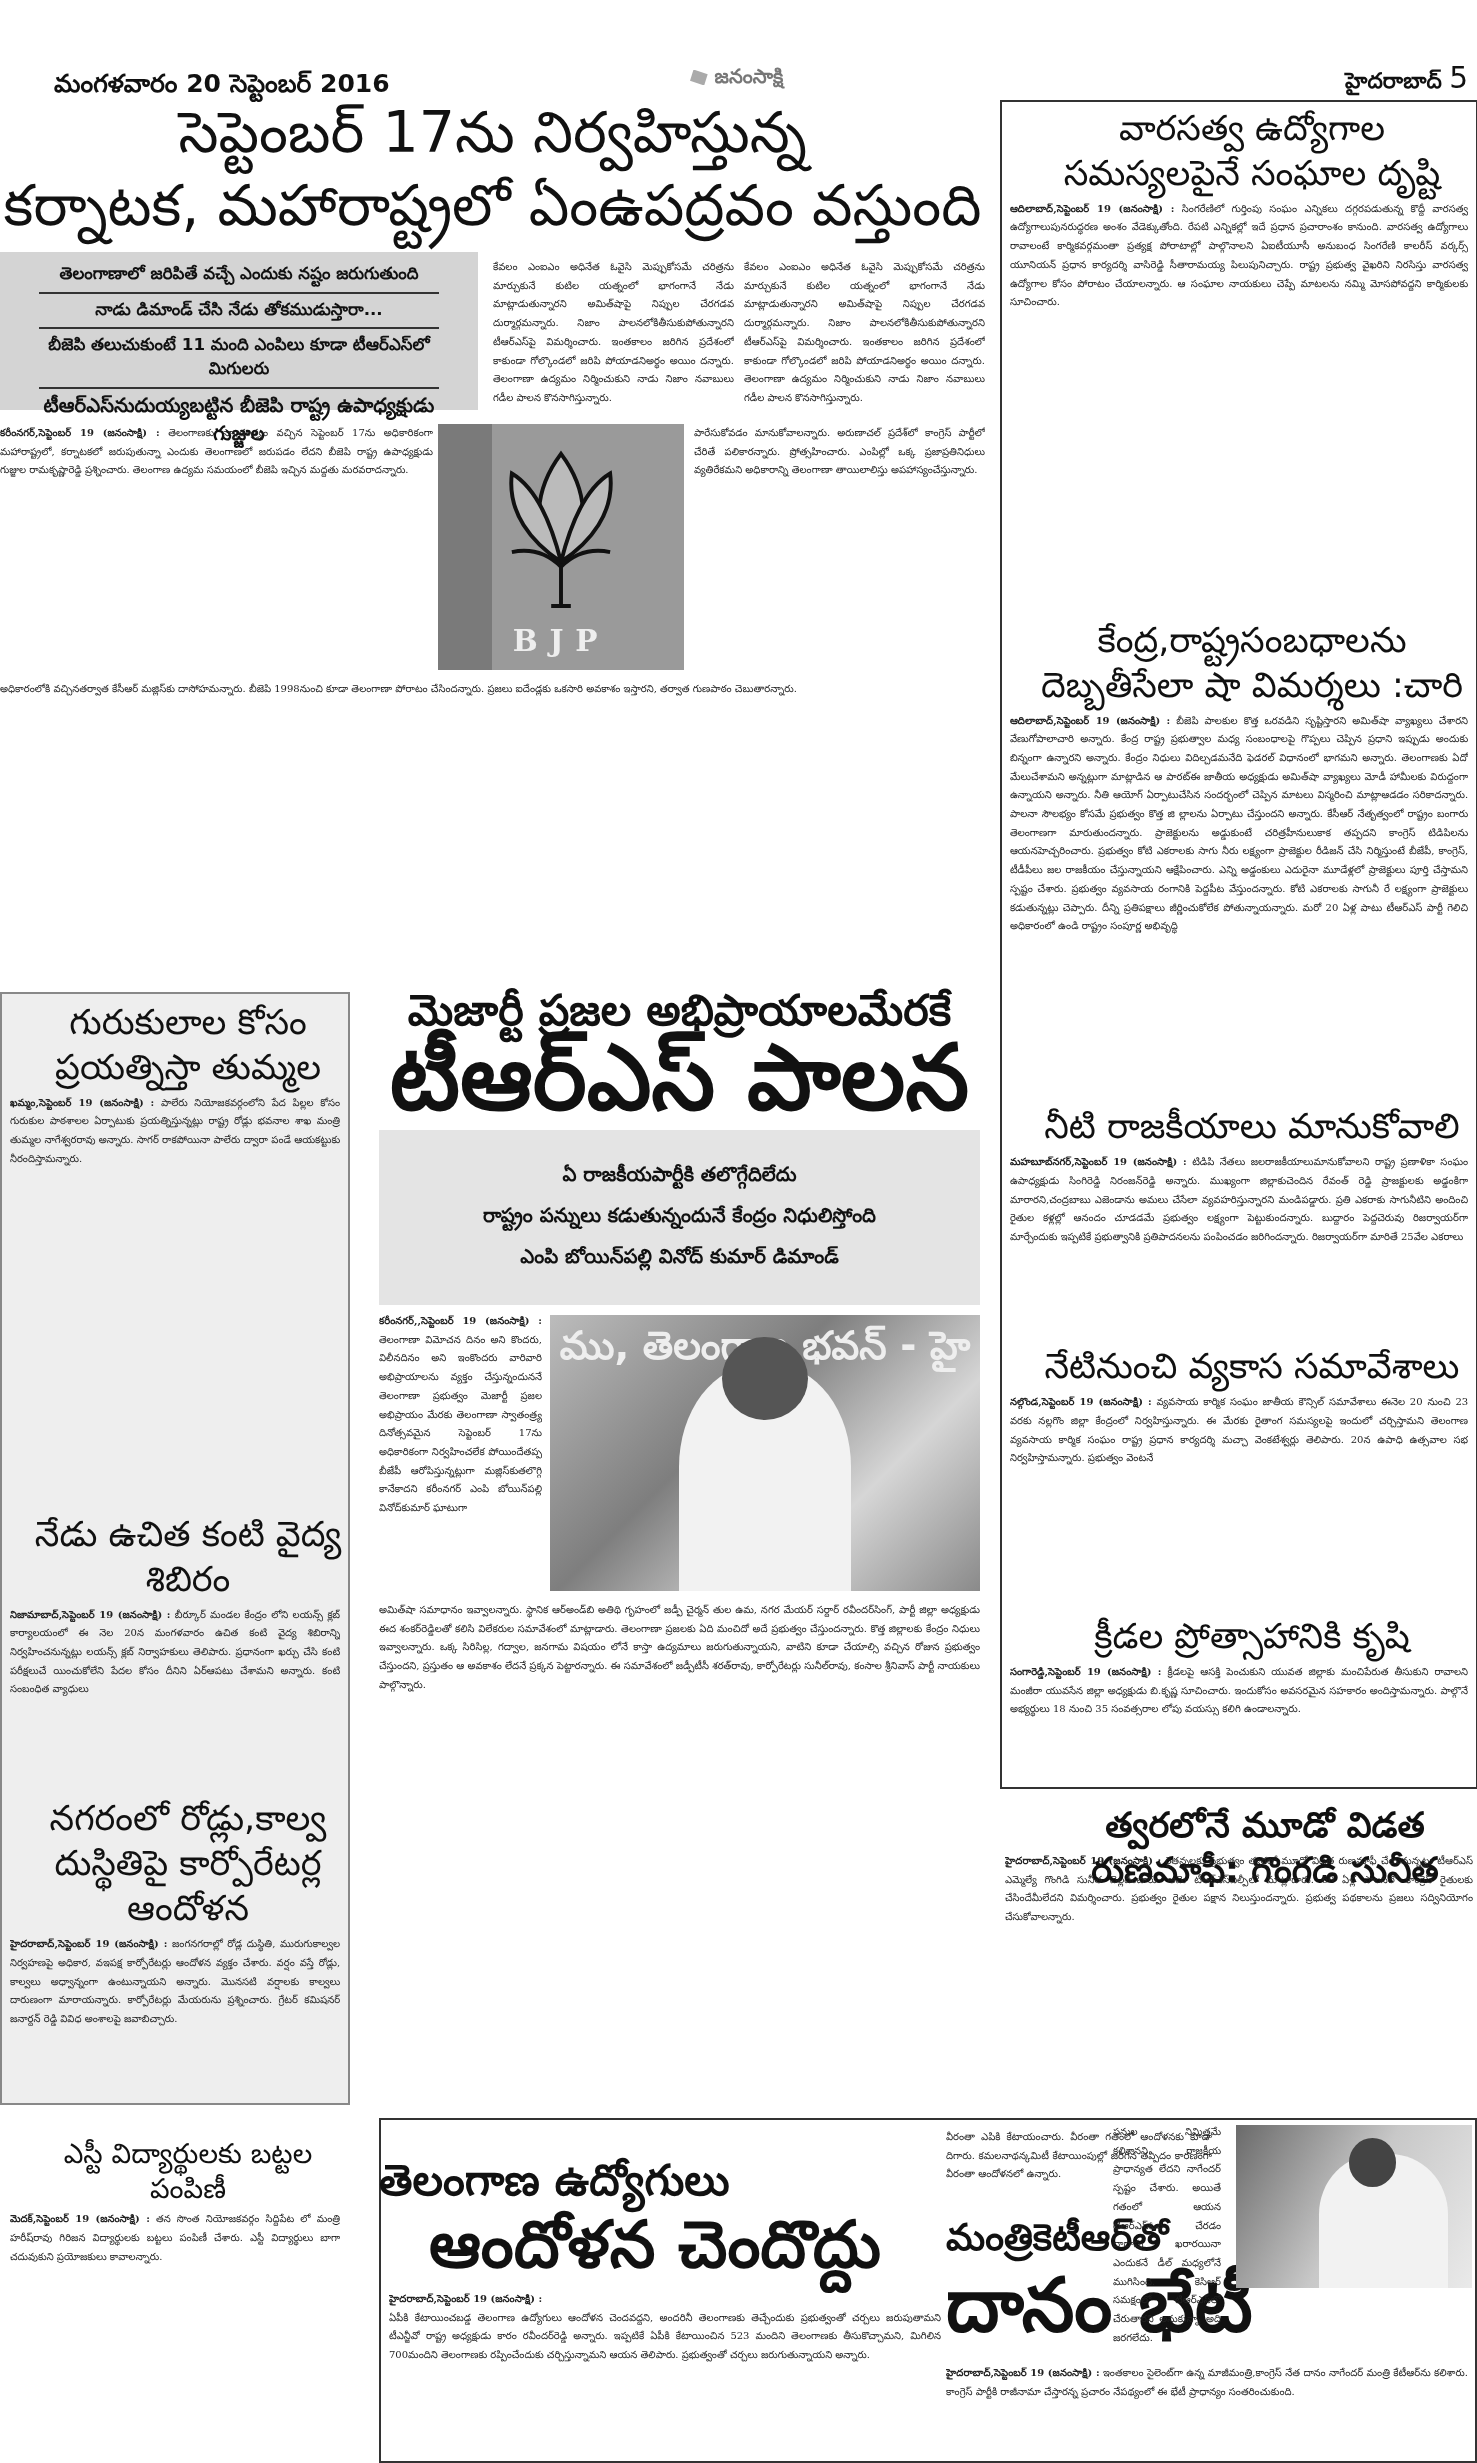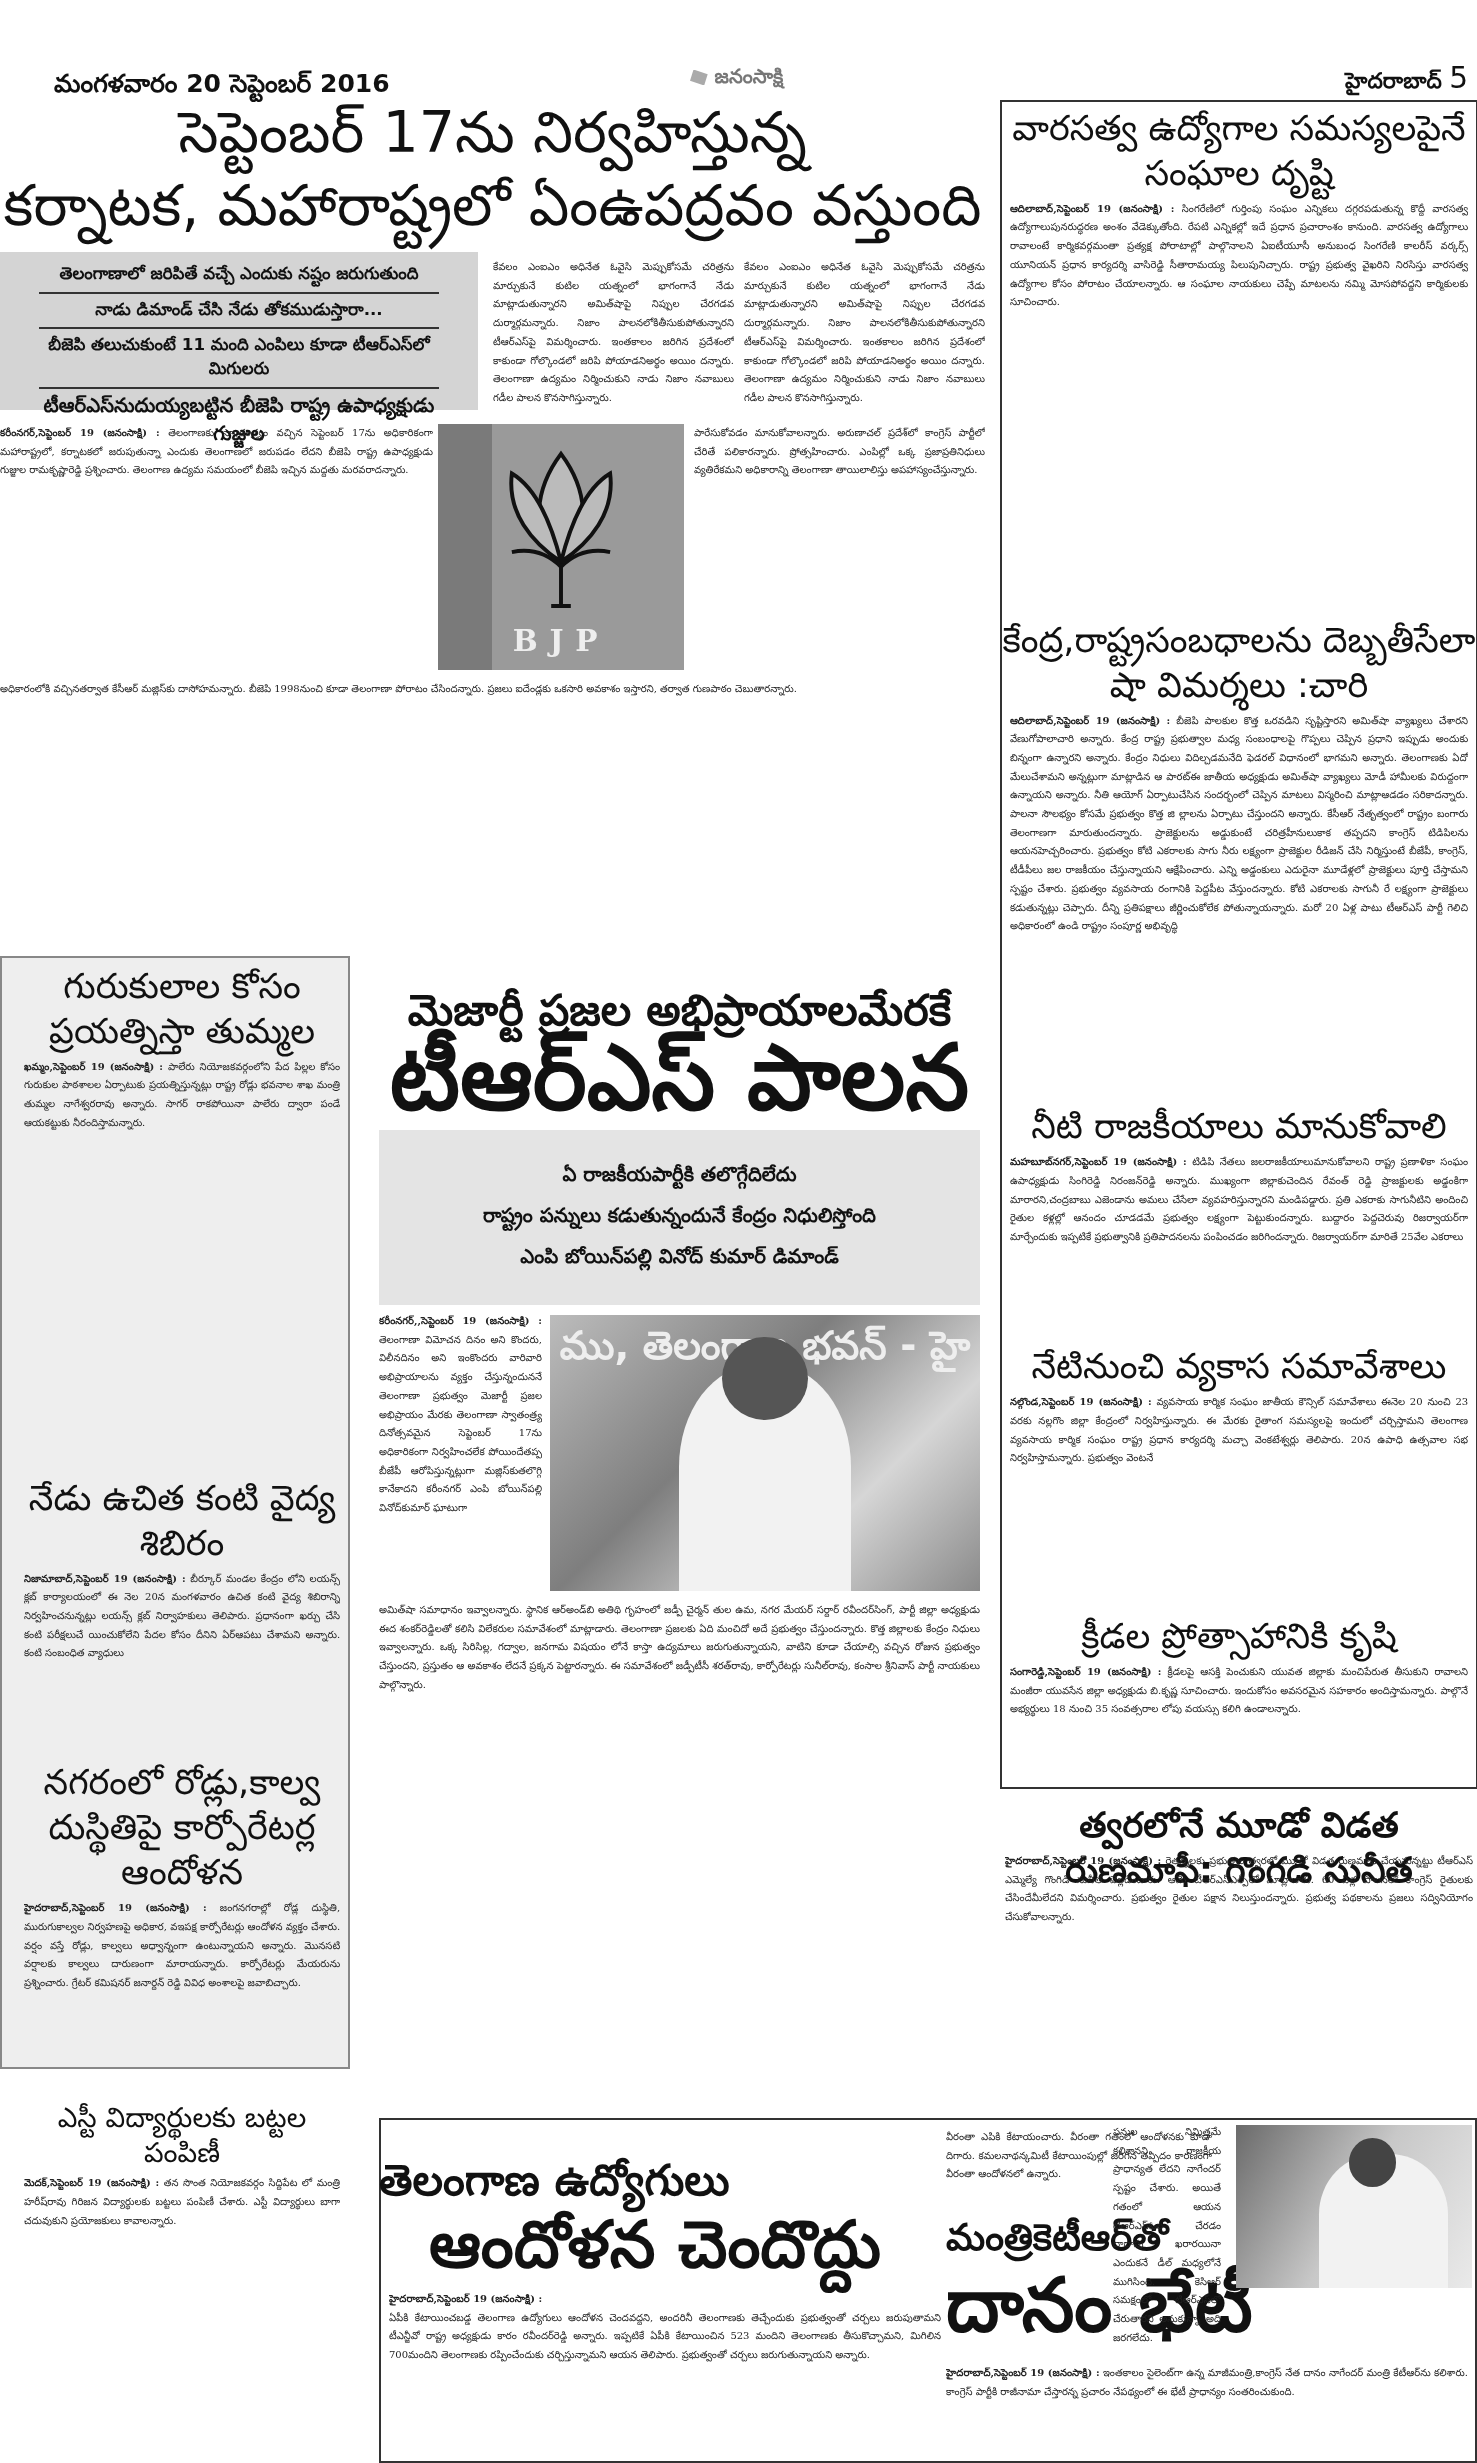--- a/index.html
+++ b/index.html
@@ -13,21 +13,21 @@
   .h-main2{left:0;width:985px;top:172px;text-align:center;font-size:57px;}
   .sub-box{left:0;top:252px;width:478px;height:158px;background:#d4d4d4;text-align:center;padding-top:5.9px;box-sizing:border-box;}
   .sub-box div{font-weight:bold;font-size:16.7px;padding:4.9px 0;border-bottom:2px solid #333;margin:0 39px;}
   .sub-box div:last-child{border-bottom:none;font-size:19.7px;}
   .body-text{font-family:"DejaVu Serif",serif;font-size:10px;line-height:18.7px;text-align:justify;color:#222;overflow:hidden;}
   .bjp-logo{left:438px;top:424px;width:246px;height:246px;background:linear-gradient(90deg,#7a7a7a 0 22%,#9a9a9a 22%);}
   .bjp-logo svg{position:absolute;left:54px;top:19.7px;}
   .bjp-logo .bjp-text{position:absolute;left:0;right:0;bottom:11.8px;text-align:center;font-family:"DejaVu Serif",serif;font-weight:bold;font-size:29.6px;color:#eee;letter-spacing:11.8px;}
   .box{border:2px solid #333;box-sizing:border-box;}
   .gray-box{background:#eeeeee;border:2px solid #888;box-sizing:border-box;}
-  .col-head{text-align:center;font-size:35px;line-height:45px;}
+  .col-head{text-align:center;font-size:35px;line-height:45px;margin-left:26px;}
   .col-head.small{font-size:27.6px;line-height:35px;}
   .trs-kicker{left:374px;width:611px;top:985px;text-align:center;font-size:43px;font-weight:bold;}
   .trs-main{left:374px;width:611px;top:1024px;text-align:center;font-size:91px;font-weight:bold;line-height:108px;}
   .trs-sub{left:379px;width:601px;top:1130px;height:175px;background:#e4e4e4;text-align:center;padding-top:24px;box-sizing:border-box;}
   .trs-sub div{font-size:19.7px;font-weight:bold;line-height:41px;}
   .photo{background:linear-gradient(135deg,#bcbcbc,#7e7e7e 40%,#d6d6d6 70%,#8a8a8a);overflow:hidden;}
   .photo .banner{position:absolute;top:7.9px;left:0;right:0;text-align:center;font-size:39px;font-weight:bold;color:#eee;}
   .photo .person{position:absolute;left:30%;top:18%;width:40%;height:82%;background:#f2f2f2;border-radius:45% 45% 0 0;}
   .photo .head{position:absolute;left:40%;top:8%;width:20%;height:30%;background:#555;border-radius:50%;}
   .photo2{background:linear-gradient(120deg,#6a6a6a,#c8c8c8 50%,#eaeaea);}
@@ -68,21 +68,21 @@
     <path d="M70 120 C40 100 15 70 20 30 C45 45 60 80 70 120Z" fill="#bbb" stroke="#111" stroke-width="4"></path>
     <path d="M70 120 C100 100 125 70 120 30 C95 45 80 80 70 120Z" fill="#bbb" stroke="#111" stroke-width="4"></path>
     <path d="M20 110 C45 105 60 115 70 125 C80 115 95 105 120 110" fill="none" stroke="#111" stroke-width="4"></path>
     <path d="M70 125 L70 165 M60 165 L80 165" stroke="#111" stroke-width="4"></path>
   </svg>
   <div class="bjp-text">BJP</div>
 </div>
 <div class="abs body-text" style="left:694px;top:424px;width:291px;height:246px;">పారేసుకోవడం మానుకోవాలన్నారు. అరుణాచల్ ప్రదేశ్‌లో కాంగ్రెస్ పార్టీలో చేరితే పలికారన్నారు. ప్రోత్సహించారు. ఎంపిల్లో ఒక్క ప్రజాప్రతినిధులు వ్యతిరేకమని అధికారాన్ని తెలంగాణా తాయిలాలిస్తు అపహాస్యంచేస్తున్నారు.</div>
 <div class="abs body-text" style="left:0;top:680px;width:985px;height:256px;">అధికారంలోకి వచ్చినతర్వాత కేసీఆర్ మజ్లిస్‌కు దాసోహమన్నారు. బీజెపి 1998నుంచి కూడా తెలంగాణా పోరాటం చేసిందన్నారు. ప్రజలు ఐదేండ్లకు ఒకసారి అవకాశం ఇస్తారని, తర్వాత గుణపాఠం చెబుతారన్నారు.</div>
 
-<div class="abs gray-box" style="left:0;top:956px;width:350px;height:1113px;padding-left:14px;">
+<div class="abs gray-box" style="left:0;top:992px;width:350px;height:1113px;">
   <div class="col-head" style="margin-top:5.9px;">గురుకులాల కోసం ప్రయత్నిస్తా తుమ్మల</div>
   <div class="body-text" style="margin:3.9px 7.9px;height:414px;">
     <span class="dateline">ఖమ్మం,సెప్టెంబర్ 19 (జనంసాక్షి) :</span>
     <span>పాలేరు నియోజకవర్గంలోని పేద పిల్లల కోసం గురుకుల పాఠశాలల ఏర్పాటుకు ప్రయత్నిస్తున్నట్లు రాష్ట్ర రోడ్లు భవనాల శాఖ మంత్రి తుమ్మల నాగేశ్వరరావు అన్నారు. సాగర్ రాకపోయినా పాలేరు ద్వారా పండే ఆయకట్టుకు నీరందిస్తామన్నారు.</span>
   </div>
   <div class="col-head">నేడు ఉచిత కంటి వైద్య శిబిరం</div>
   <div class="body-text" style="margin:3.9px 7.9px;height:187px;">
     <span class="dateline">నిజామాబాద్,సెప్టెంబర్ 19 (జనంసాక్షి) :</span>
     <span>బీర్కూర్ మండల కేంద్రం లోని లయన్స్ క్లబ్ కార్యాలయంలో ఈ నెల 20న మంగళవారం ఉచిత కంటి వైద్య శిబిరాన్ని నిర్వహించనున్నట్లు లయన్స్ క్లబ్ నిర్వాహకులు తెలిపారు. ప్రధానంగా ఖర్చు చేసి కంటి పరీక్షలుచే యించుకోలేని పేదల కోసం దీనిని ఏర్ఆపటు చేశామని అన్నారు. కంటి సంబంధిత వ్యాధులు</span>
   </div>

